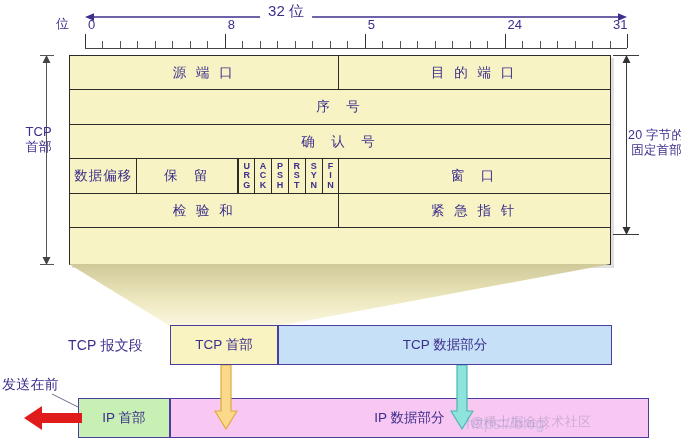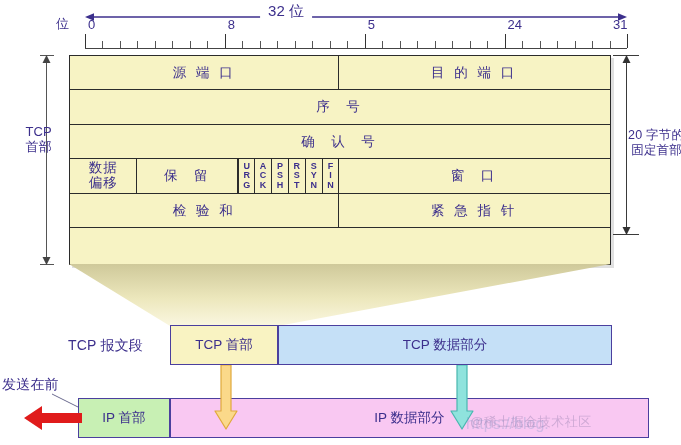--- a/index.html
+++ b/index.html
@@ -98,21 +98,21 @@
     display: flex;
     align-items: center;
     justify-content: center;
     font-size: 13.5px;
     color: #3c2f8c;
     letter-spacing: 3px;
     white-space: pre;
   }
   .hcell.vline { border-right: 1.4px solid #2b2b2b; }
   .hcell.two-line {
-    flex-direction: column;
+    flex-direction: row;
     line-height: 1.1;
     letter-spacing: 1px;
   }
   .flagcell {
     position: absolute;
     top: 0; height: 100%;
     box-sizing: border-box;
     border-right: 1.3px solid #2b2b2b;
     display: flex;
     flex-direction: column;

